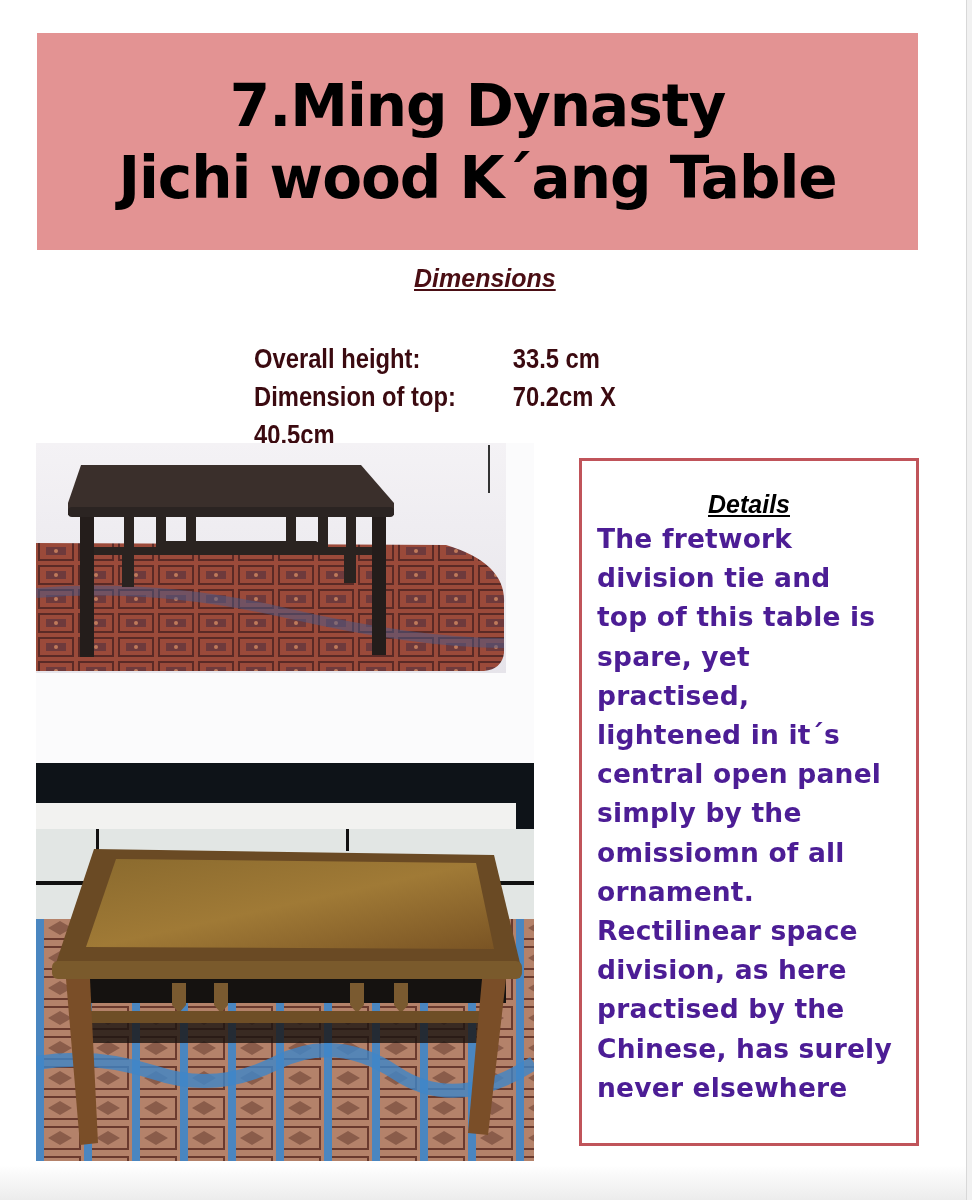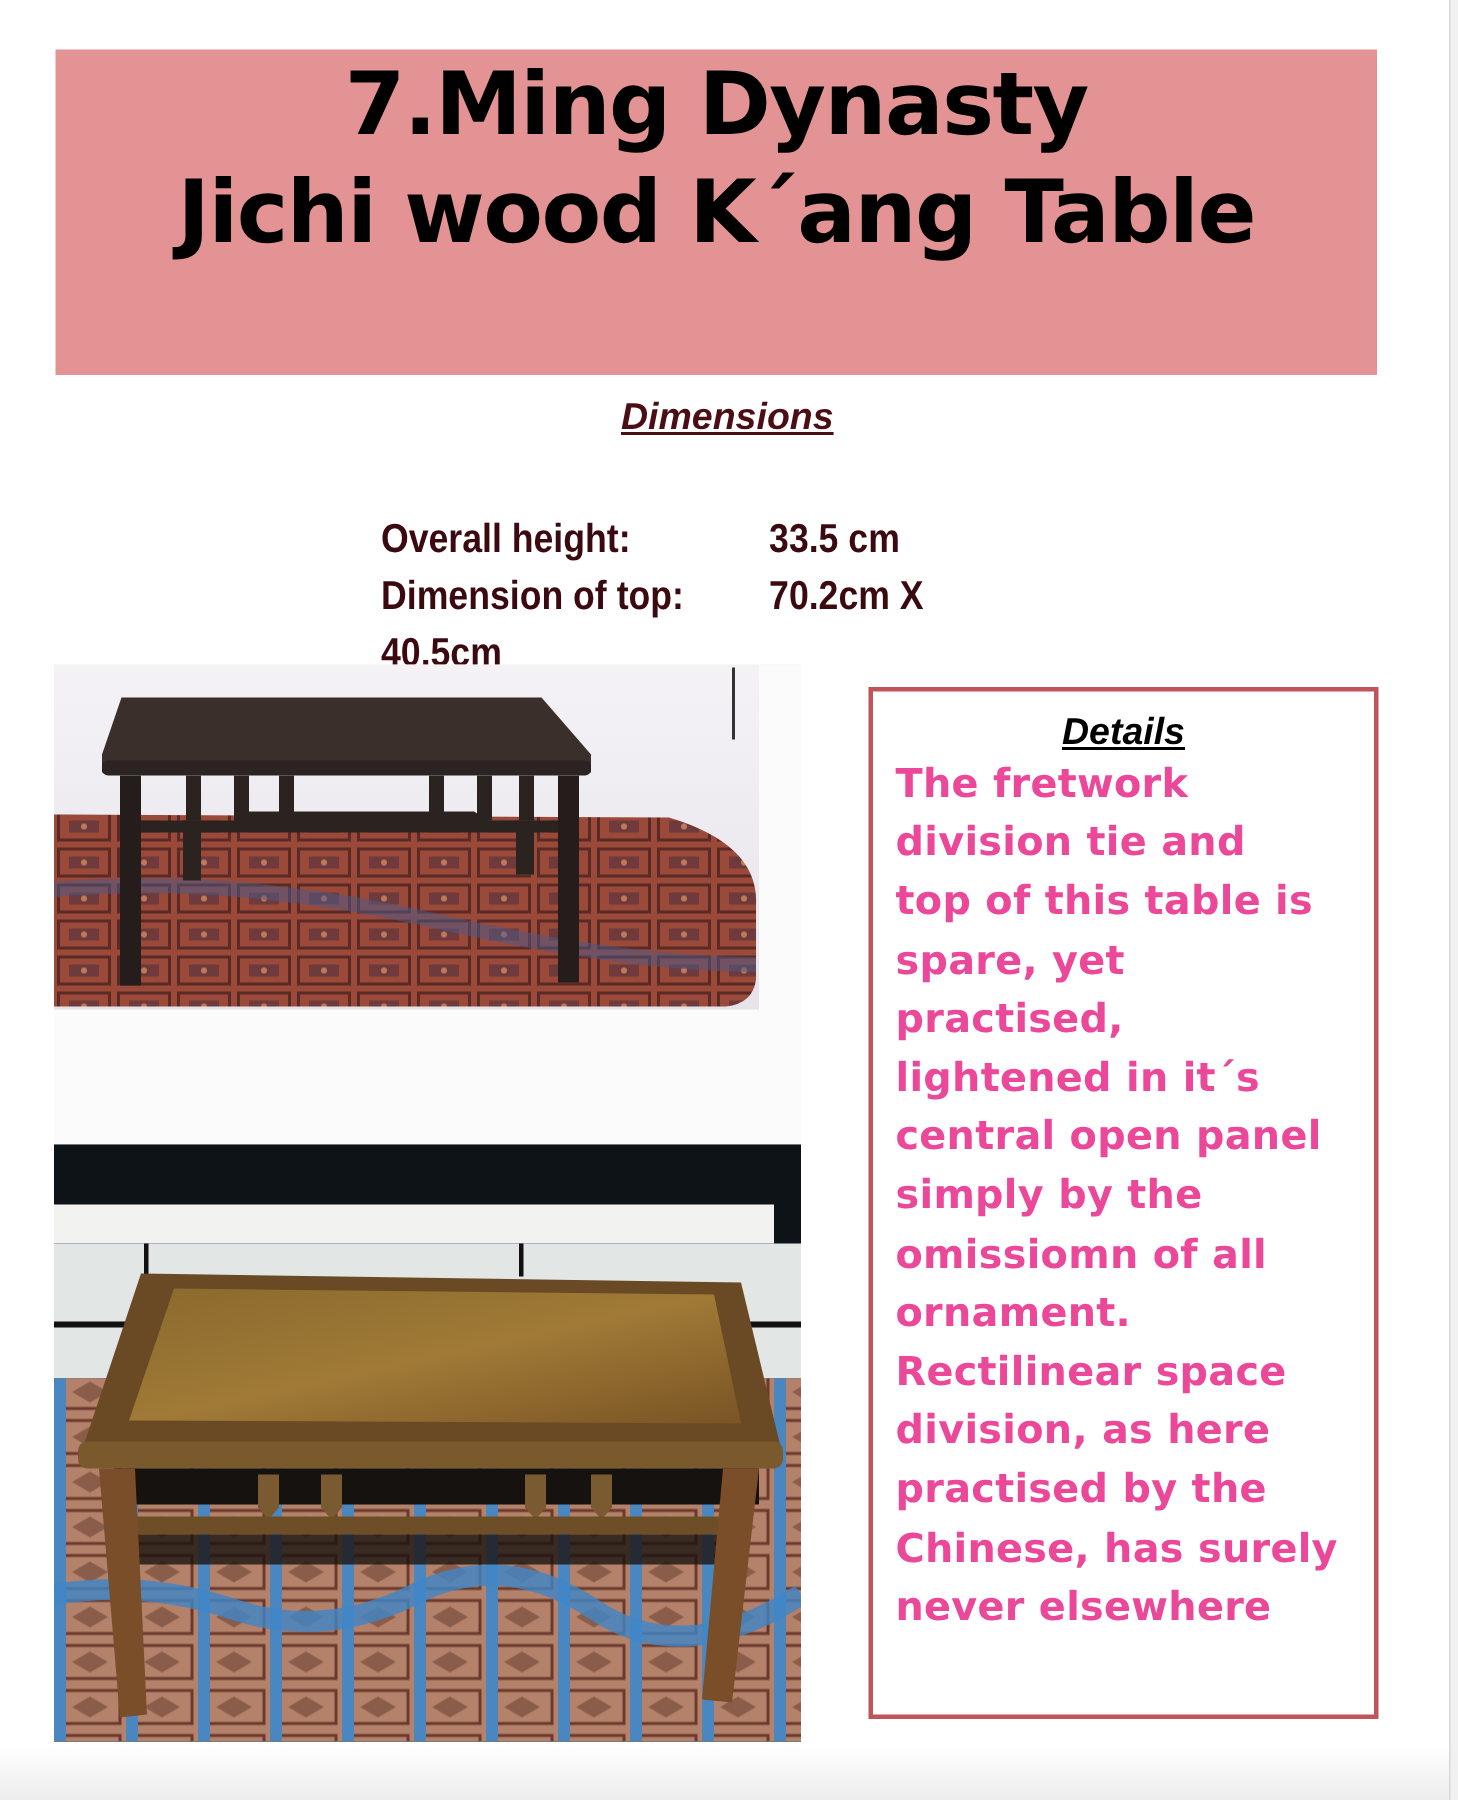--- a/index.html
+++ b/index.html
@@ -1,30 +1,30 @@
 <!DOCTYPE html>
 <html><head>
 <meta charset="utf-8">
 <style>
   html,body{margin:0;padding:0;}
   body{width:972px;height:1200px;background:#ffffff;position:relative;overflow:hidden;font-family:"Liberation Sans",sans-serif;}
   .right-edge{position:absolute;left:966px;top:0;width:6px;height:1200px;background:#f1f1f1;border-left:1px solid #d8d8d8;}
   .bottom-fade{position:absolute;left:0;top:1165px;width:966px;height:35px;background:linear-gradient(#ffffff,#ececec);}
-  .title-banner{position:absolute;left:37px;top:33px;width:881px;height:217px;background:#e39393;display:flex;flex-direction:column;align-items:center;}
+  .title-banner{position:absolute;left:37px;top:33px;width:881px;height:217px;background:#e39393;display:flex;flex-direction:column;align-items:center;justify-content:center;}
   .title-line{font-family:"DejaVu Sans",sans-serif;font-weight:bold;color:#000;font-size:58px;line-height:72px;letter-spacing:-1px;text-align:center;}
   .dim-heading{position:absolute;left:414px;top:264px;font-weight:bold;font-style:italic;text-decoration:underline;color:#4a0e14;font-size:25px;font-family:"Liberation Sans",sans-serif;}
   .dims{position:absolute;left:254px;top:340px;color:#3b0a10;font-weight:bold;font-size:27px;line-height:38px;font-family:"Liberation Sans",sans-serif;transform:scaleX(0.88);transform-origin:left top;}
   .dim-row{display:flex;white-space:nowrap;}
   .dim-label{width:294px;}
   .photo{position:absolute;overflow:hidden;}
   .photo-1{left:36px;top:443px;width:498px;height:320px;background:#f3f1f3;}
   .photo-2{left:36px;top:763px;width:498px;height:398px;background:#0e1318;}
   .details-box{position:absolute;left:579px;top:458px;width:334px;height:682px;border:3px solid #c0545a;background:#fff;box-sizing:content-box;}
-  .details-heading{text-align:center;font-weight:bold;font-style:italic;text-decoration:underline;font-size:25px;margin-top:12px;line-height:30px;color:#000;font-family:"Liberation Sans",sans-serif;}
-  .details-body{padding:0 10px 0 15px;font-family:"DejaVu Sans",sans-serif;font-weight:bold;font-size:26.5px;line-height:39.2px;color:#ec4899;letter-spacing:0.2px;}
+  .details-heading{text-align:center;font-weight:bold;font-style:italic;text-decoration:underline;font-size:25px;margin-top:28px;line-height:30px;color:#000;font-family:"Liberation Sans",sans-serif;}
+  .details-body{padding:0 10px 0 15px;font-family:"DejaVu Sans",sans-serif;font-weight:bold;font-size:26.5px;line-height:39.2px;color:#4c1d95;letter-spacing:0.2px;}
   .details-body span{display:block;white-space:nowrap;}
 </style>
 </head>
 <body>
 
 <div class="right-edge"></div>
 <div class="bottom-fade"></div>
 
 <div class="title-banner">
   <div class="title-line">7.Ming Dynasty</div>

